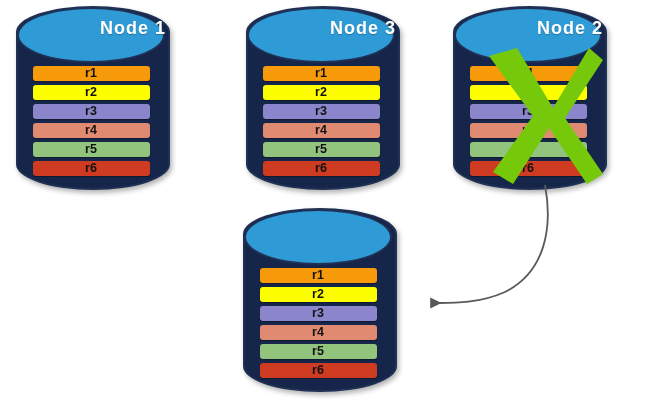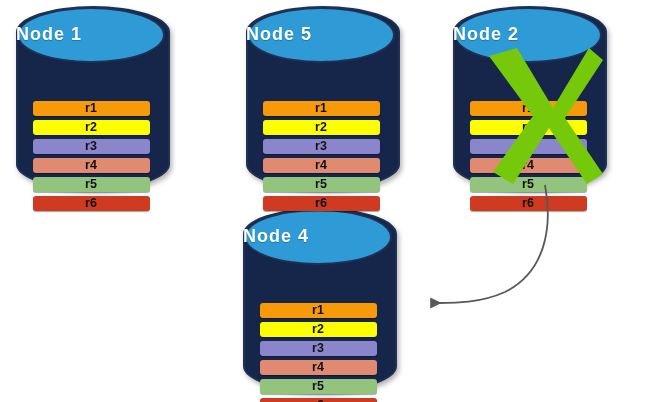--- a/index.html
+++ b/index.html
@@ -43,38 +43,36 @@
     background: #2e9bd6;
     border: 2px solid #203156;
     border-radius: 50%;
     box-sizing: border-box;
   }
   .node-label {
     position: absolute;
     left: 0;
     top: 12px;
     width: 100%;
-    text-align: left;
+    text-align: right;
     color: #ffffff;
     font-size: 18px;
     font-weight: bold;
     letter-spacing: 1px;
     z-index: 4;
     text-shadow: 0 1px 1px rgba(0,0,0,0.25);
-    margin-top: 6px;
   }
   .replicas {
     position: absolute;
     left: 0;
     top: 56px;
     width: 100%;
     z-index: 3;
     padding: 4px 0 4px 0;
     box-sizing: border-box;
-    margin-top: 35px;
   }
   .replica {
     position: relative;
     height: 15px;
     margin: 0 auto 4px auto;
     width: 78%;
     border-radius: 3px;
     color: #111111;
     font-size: 12.5px;
     font-weight: bold;
@@ -117,21 +115,21 @@
       <div class="replica" style="background:#8b86cb;">r3</div>
       <div class="replica" style="background:#e08a72;">r4</div>
       <div class="replica" style="background:#92c47d;">r5</div>
       <div class="replica" style="background:#cf3b20;">r6</div>
     </div>
   </div>
 
   <div class="node" style="left:246px; top:6px; width:150px; height:180px;">
     <div class="node-body"></div>
     <div class="node-top"></div>
-    <div class="node-label">Node  5</div>
+    <div class="node-label">Node  3</div>
     <div class="replicas">
       <div class="replica" style="background:#f79a0a;">r1</div>
       <div class="replica" style="background:#fdff00;">r2</div>
       <div class="replica" style="background:#8b86cb;">r3</div>
       <div class="replica" style="background:#e08a72;">r4</div>
       <div class="replica" style="background:#92c47d;">r5</div>
       <div class="replica" style="background:#cf3b20;">r6</div>
     </div>
   </div>
 
@@ -149,21 +147,20 @@
     </div>
   </div>
 
   <svg class="x-mark" style="left:483px; top:46px;" width="125" height="140" viewBox="0 0 125 140">
     <polygon points="6,10 34,2 70,62 106,2 120,14 82,72 120,128 104,138 66,82 30,138 10,126 50,70" fill="#76c80a"></polygon>
   </svg>
 
   <div class="node" style="left:243px; top:208px; width:150px; height:180px;">
     <div class="node-body"></div>
     <div class="node-top"></div>
-    <div class="node-label">Node  4</div>
     <div class="replicas">
       <div class="replica" style="background:#f79a0a;">r1</div>
       <div class="replica" style="background:#fdff00;">r2</div>
       <div class="replica" style="background:#8b86cb;">r3</div>
       <div class="replica" style="background:#e08a72;">r4</div>
       <div class="replica" style="background:#92c47d;">r5</div>
       <div class="replica" style="background:#cf3b20;">r6</div>
     </div>
   </div>
 

